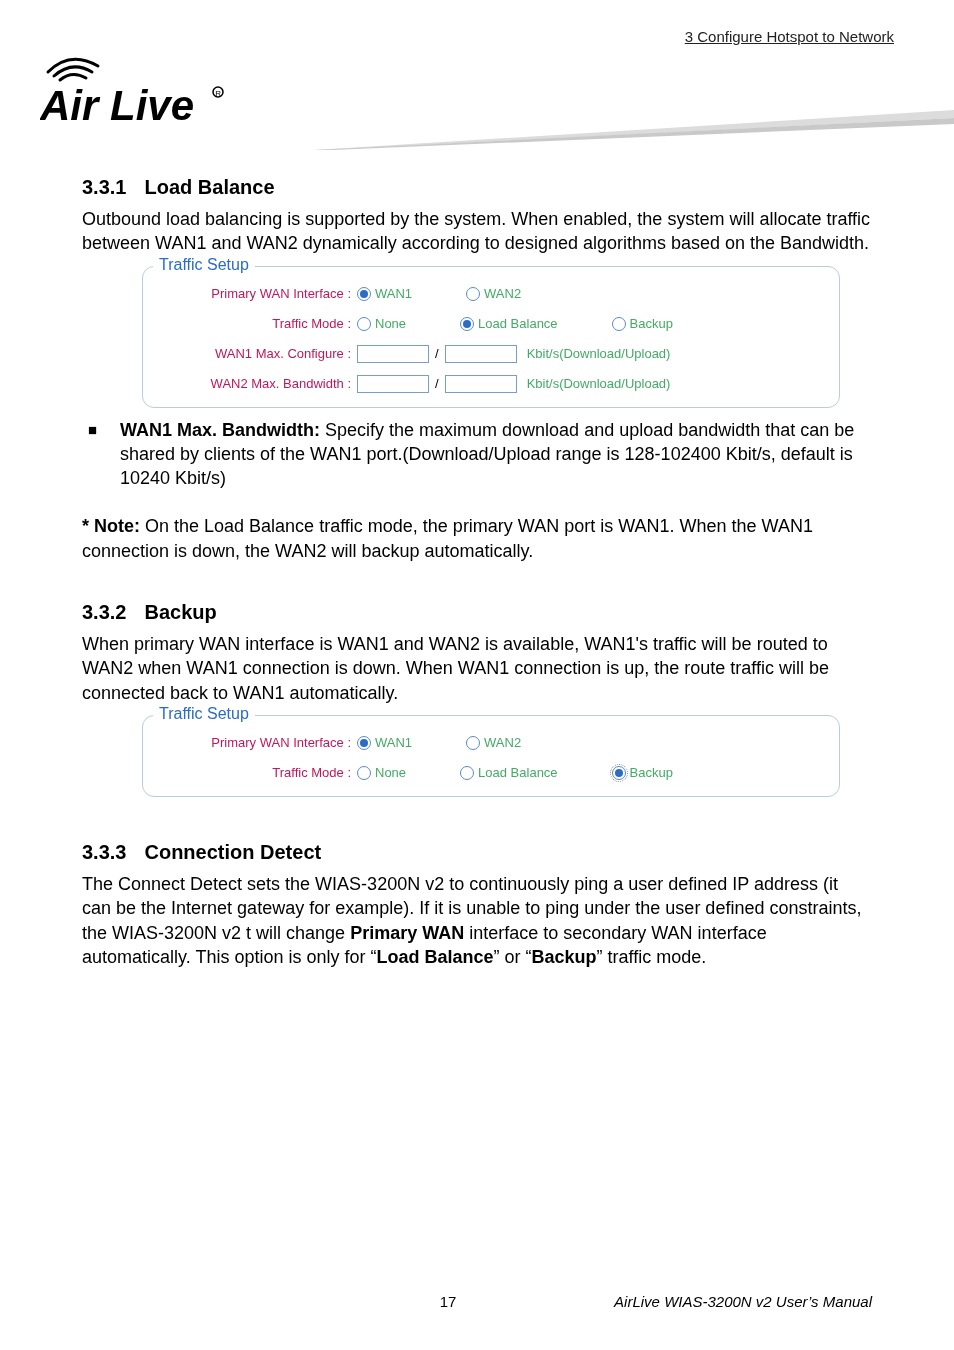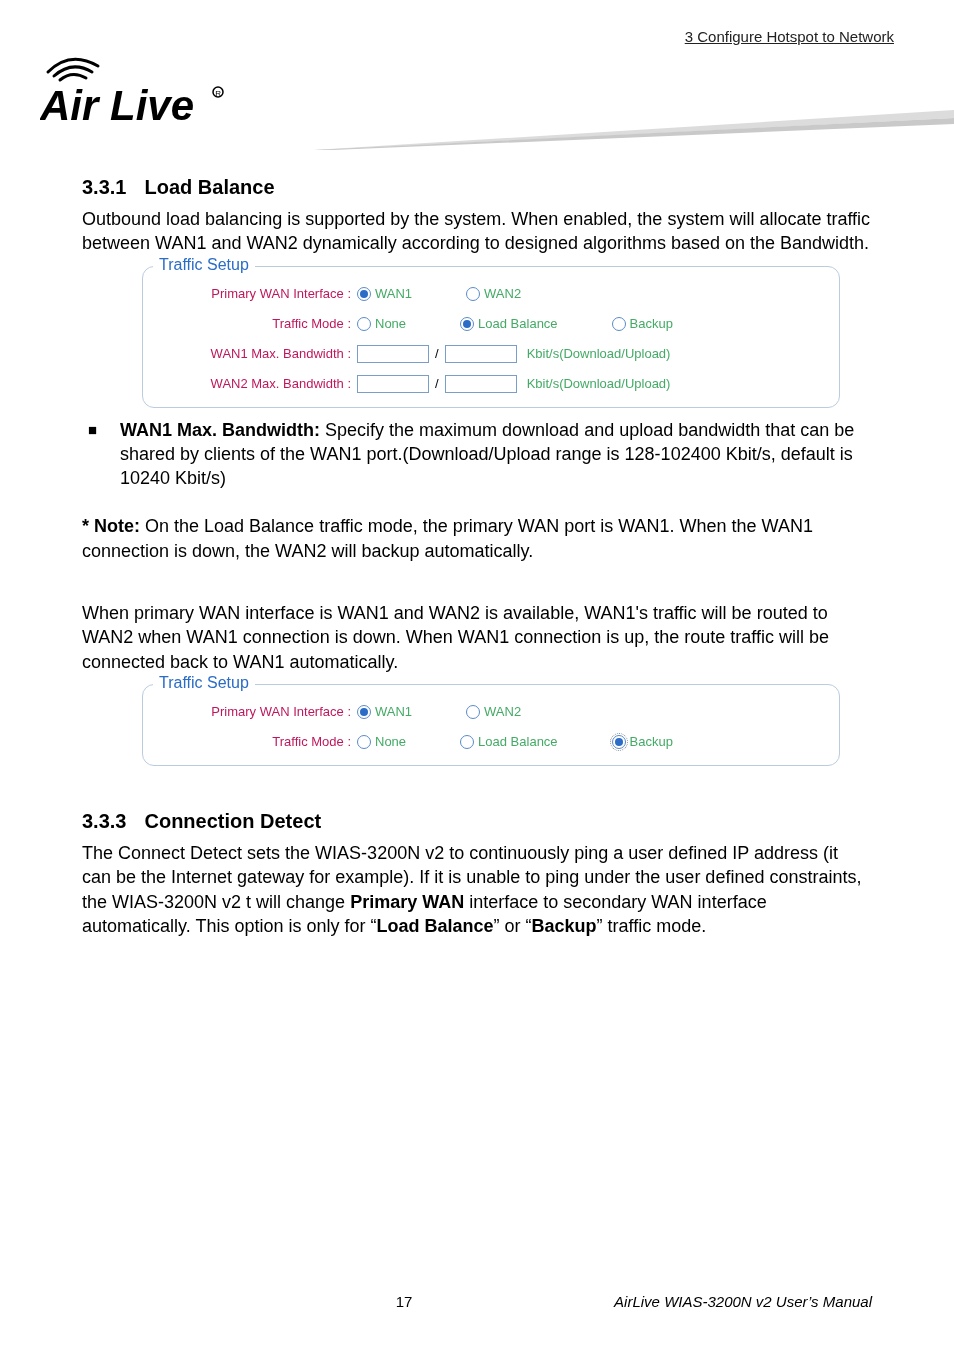--- a/index.html
+++ b/index.html
@@ -25,21 +25,21 @@
   .radio { display:inline-flex; align-items:center; margin-right: 20px; color:#4a6; }
   .radio-sel { margin-right: 50px; }
   .rb { display:inline-block; width:12px; height:12px; border:1px solid #5a8bc8; border-radius:50%; margin-right:4px; position:relative; background:#fff; }
   .rb.checked::after { content:""; position:absolute; left:2px; top:2px; width:8px; height:8px; border-radius:50%; background:#2a6cc6; }
   .rb.focus { outline: 1px dotted #888; outline-offset: 1px; }
   .txtinput { width: 70px; height: 16px; border: 1px solid #7a9ec9; background: #fff; }
   .slash { color:#000; margin: 0 2px; }
   .unit { margin-left: 6px; color:#4a6; font-size:13px; }
   .section-gap { margin-top: 38px; }
   .section-gap-lg { margin-top: 44px; }
-  .page-num { position: absolute; bottom: 40px; left: 0; width: 808px; text-align: center; font-size: 15px; }
+  .page-num { position: absolute; bottom: 40px; left: 0; width: 808px; text-align: center; font-size: 15px; padding-left: 44px; }
   .footer-right { position: absolute; bottom: 40px; right: 82px; font-size: 15px; font-style: italic; }
 </style>
 </head>
 <body>
 
 <div class="page-header-right">3  Configure  Hotspot  to  Network</div>
 
 <div class="logo-area">
 <svg class="logo-svg" width="190" height="86" viewBox="0 0 190 86">
 
@@ -94,21 +94,21 @@
             <span class="rb checked"></span>
             <span>Load Balance</span>
           </span>
         <span class="radio">
             <span class="rb"></span>
             <span>Backup</span>
           </span>
       </div>
     </div>
     <div class="ts-row">
-      <div class="label-col">WAN1 Max. Bandwidth :</div>
+      <div class="label-col">WAN1 Max. Configure :</div>
       <div class="ctrl-col">
         <span class="txtinput"></span>
         <span class="slash">/</span>
         <span class="txtinput"></span>
         <span class="unit">Kbit/s(Download/Upload)</span>
       </div>
     </div>
     <div class="ts-row">
       <div class="label-col">WAN2 Max. Bandwidth :</div>
       <div class="ctrl-col">
@@ -120,20 +120,23 @@
     </div>
   </div>
 
   <ul class="bullets">
     <li><span class="bold">WAN1 Max. Bandwidth:</span><span> Specify the maximum download and upload bandwidth that can be shared by clients of the WAN1 port.(Download/Upload range is 128-102400 Kbit/s, default is   10240 Kbit/s)</span></li>
   </ul>
 
   <p class="body-text spaced-top"><span class="bold">* Note:</span><span> On the Load Balance traffic mode, the primary WAN port is WAN1. When the WAN1 connection is down, the WAN2 will backup automatically.</span></p>
 
   <div class="section-gap"></div>
+  <h3 class="section-title">
+    <span class="num">3.3.2</span><span>Backup</span>
+  </h3>
   <p class="body-text">When primary WAN interface is WAN1 and WAN2 is available, WAN1's traffic will be routed to WAN2 when WAN1 connection is down. When WAN1 connection is up, the route traffic will be connected back to WAN1 automatically.</p>
 
   <div class="ts-fieldset">
     <div class="ts-legend">Traffic Setup</div>
     <div class="ts-row">
       <div class="label-col">Primary WAN Interface :</div>
       <div class="ctrl-col">
         <span class="radio radio-sel">
             <span class="rb checked"></span>
             <span>WAN1</span>

